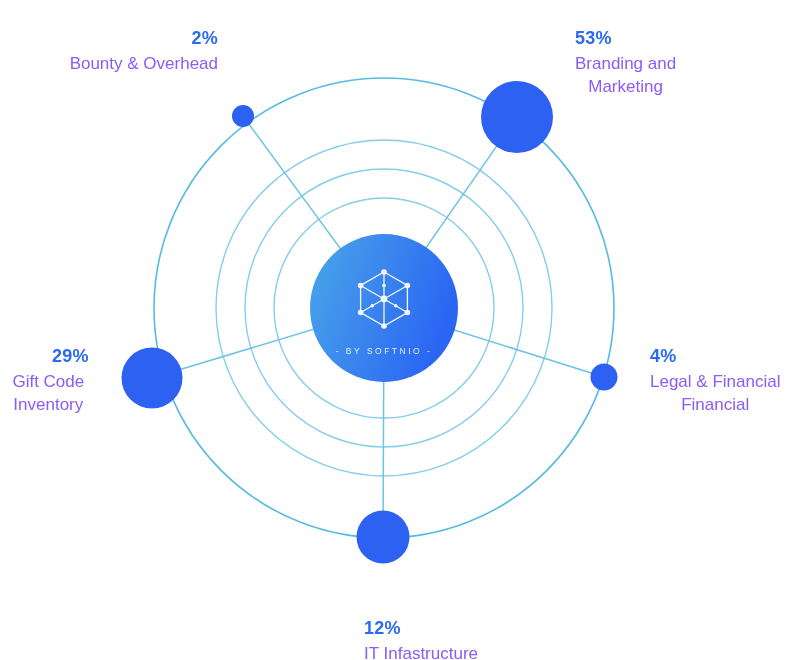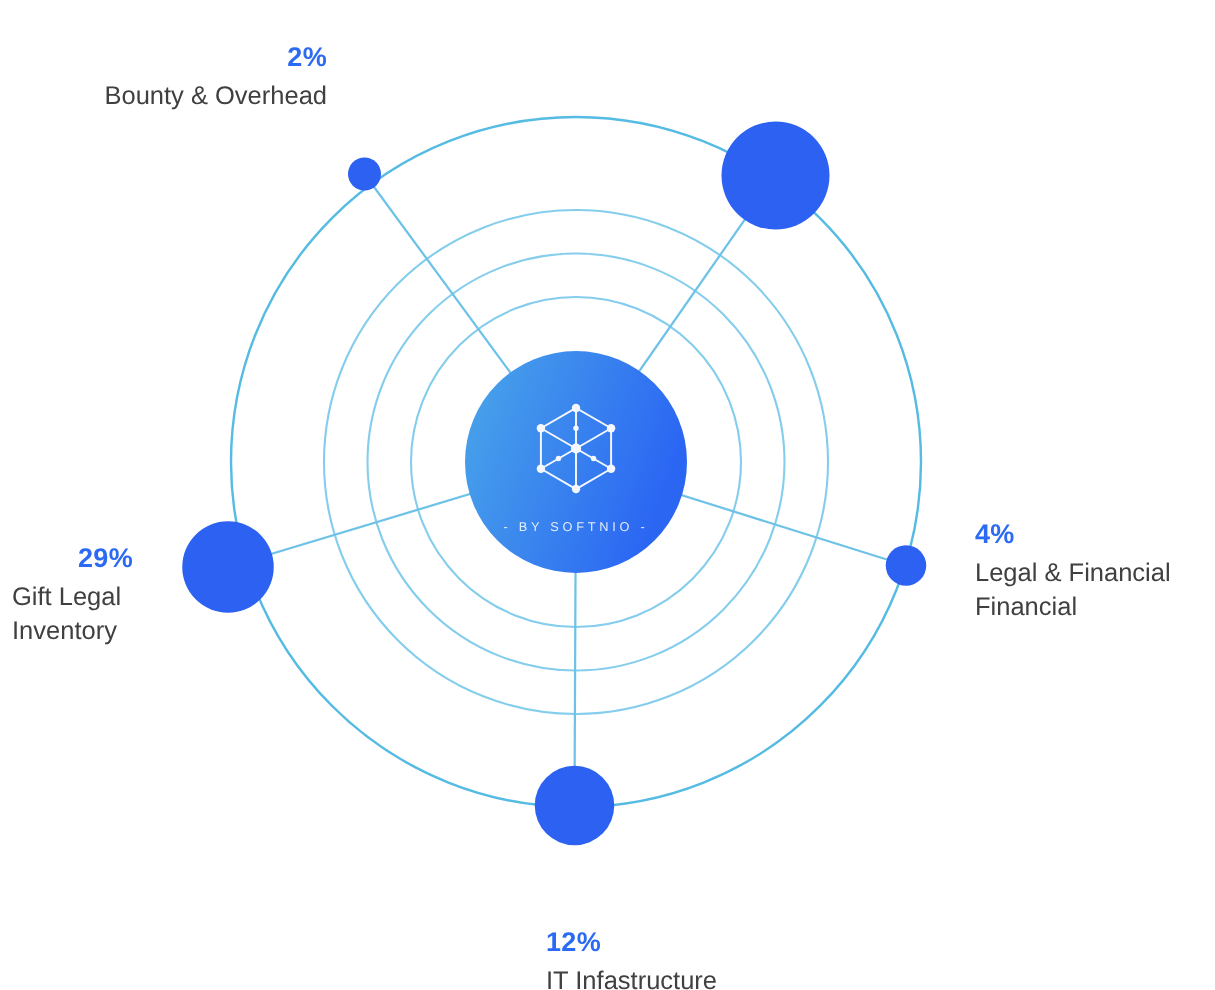--- a/index.html
+++ b/index.html
@@ -18,27 +18,28 @@
     font-size: 18px;
     font-weight: 700;
     color: #2b6af2;
     line-height: 24px;
     margin-bottom: 2px;
     letter-spacing: .2px;
   }
   .label {
     font-size: 17px;
     font-weight: 400;
-    color: #404040;
+    color: #8b5cf6;
     line-height: 23px;
+    text-align: center;
   }
   .anno-bounty   { top: 26px;  right: 592px; text-align: right; }
   .anno-branding { top: 26px;  left: 575px; }
   .anno-legal    { top: 344px; left: 650px; }
-  .anno-gift     { top: 344px; left: 8px; margin-top: 16px; }
+  .anno-gift     { top: 344px; left: 8px; }
   .anno-gift .pct { margin-left: 44px; }
   .anno-it       { top: 616px; left: 364px; }
 </style>
 </head>
 <body>
 
 <div class="stage">
 
   <svg class="stage-svg" width="810" height="660" viewBox="0 0 810 660">
     <defs>
@@ -98,37 +99,44 @@
     </g>
   </svg>
 
   <div class="annotation anno-bounty">
     <div class="pct">2%</div>
     <div class="label">
       <div>Bounty &amp; Overhead</div>
     </div>
   </div>
 
+  <div class="annotation anno-branding">
+    <div class="pct">53%</div>
+    <div class="label">
+      <div>Branding and</div>
+      <div>Marketing</div>
+    </div>
+  </div>
 
   <div class="annotation anno-legal">
     <div class="pct">4%</div>
     <div class="label">
       <div>Legal &amp; Financial</div>
       <div>Financial</div>
     </div>
   </div>
 
   <div class="annotation anno-it">
     <div class="pct">12%</div>
     <div class="label">
       <div>IT Infastructure</div>
     </div>
   </div>
 
   <div class="annotation anno-gift">
     <div class="pct">29%</div>
     <div class="label">
-      <div>Gift Legal</div>
+      <div>Gift Code</div>
       <div>Inventory</div>
     </div>
   </div>
 
 </div>
 
 </body></html>

